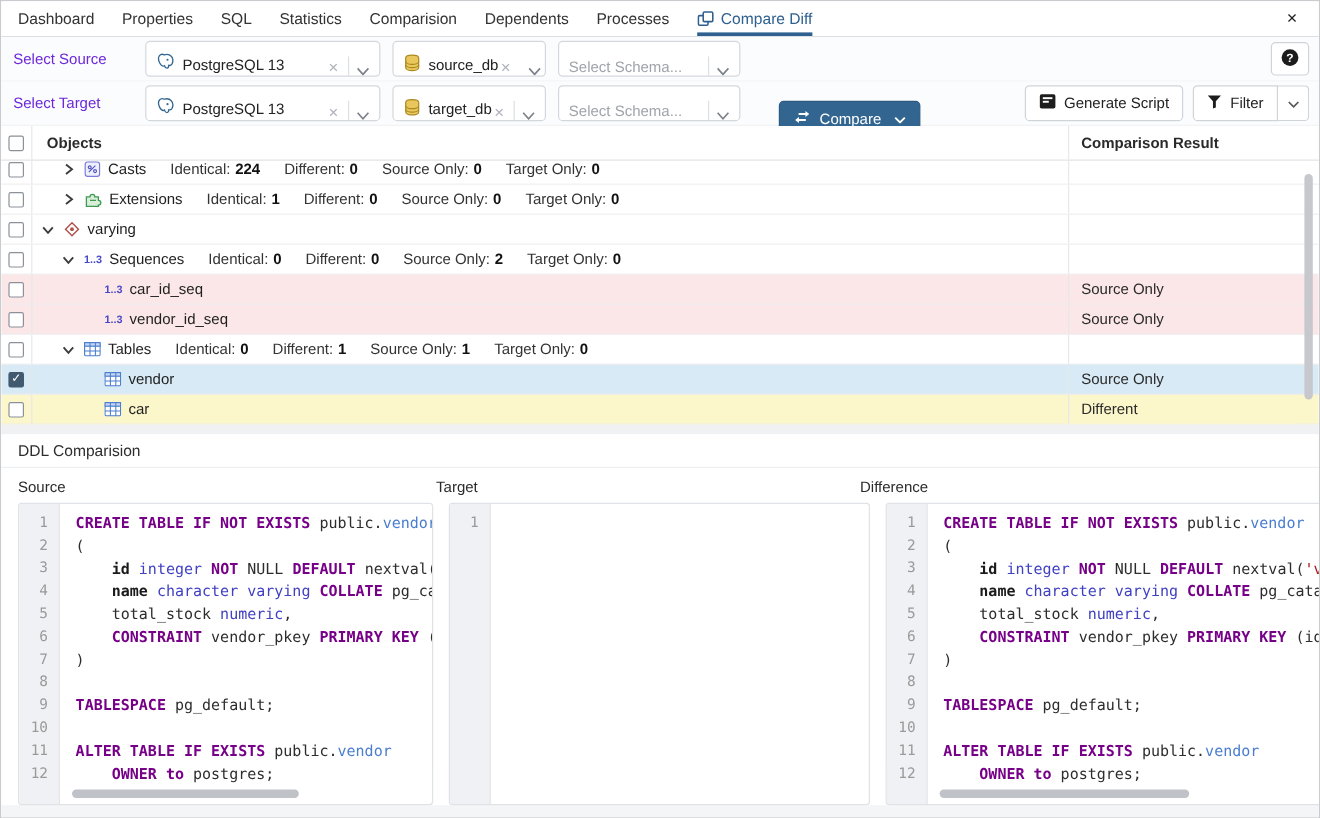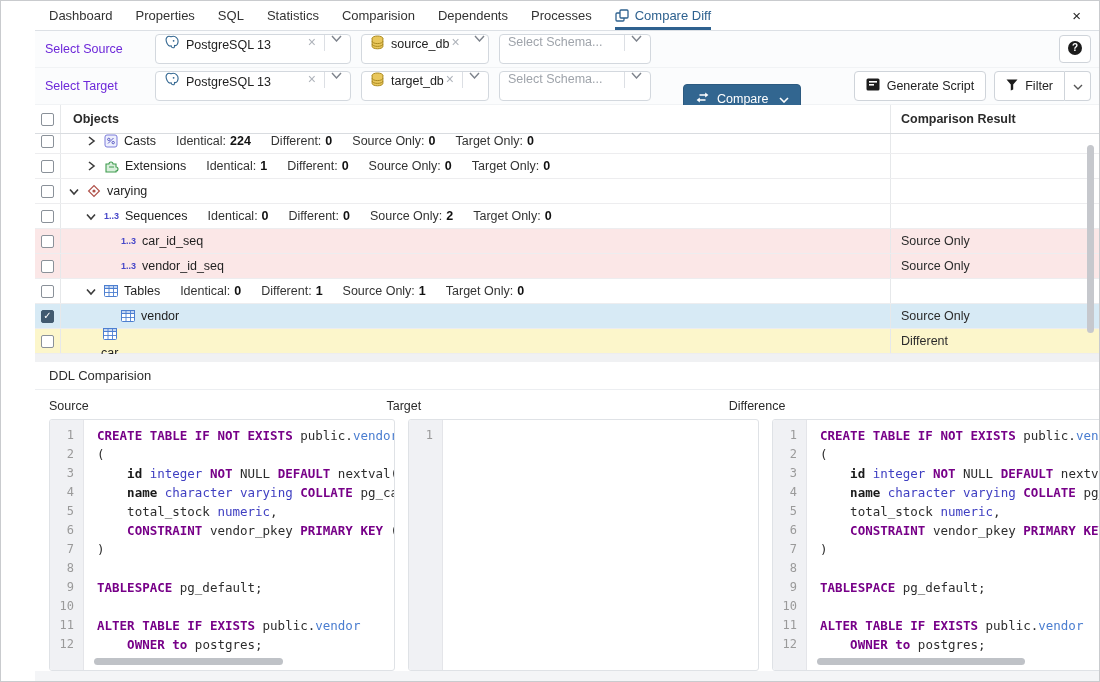--- a/index.html
+++ b/index.html
@@ -1,29 +1,29 @@
 <!DOCTYPE html>
 <html><head>
 <meta charset="utf-8">
 <style>
   * { margin:0; padding:0; box-sizing:border-box; }
   body { font-family:"Liberation Sans", sans-serif; background:#e9eaec; }
-  .window { position:relative; width:1100px; height:682px; background:#fff; border:1px solid #c9cbce; overflow:hidden; font-size:12.5px; color:#2b2b2b;padding-left:34px; }
+  .window { position:relative; width:1100px; height:682px; background:#fff; border:1px solid #c9cbce; overflow:hidden; font-size:12.5px; color:#2b2b2b; }
 
   
   .tabbar { height:30px; display:flex; align-items:stretch; gap:23px; padding:0 14px; border-bottom:1px solid #dce0e5; background:#fff; }
   .tab { display:flex; align-items:center; gap:6px; font-size:13px; color:#333; cursor:default; border-bottom:3px solid transparent; padding-top:2px; }
   .tab.active { color:#2e618f; border-bottom-color:#2e618f; font-weight:400; }
   .tab .ticon { display:flex; align-items:center; }
   .tab-close { margin-left:auto; align-self:center; font-size:15px; color:#1f1f1f; line-height:1; padding:2px 4px; }
 
   
   .toolrow { height:37px; display:flex; align-items:center; padding:0 8px; background:#fbfcfd; border-bottom:1px solid #f1f3f5; }
   .toolrow .rowlabel { width:112px; padding-left:2px; color:#6d28d9; }
-  .sel { height:30px; background:#fff; border:1px solid #d3d8de; border-radius:4px; display:flex; align-items:flex-start; padding:0 8px; margin-right:10px; }
+  .sel { height:30px; background:#fff; border:1px solid #d3d8de; border-radius:4px; display:flex; align-items:flex-end; padding:0 8px; margin-right:10px; }
   .sel .sval { display:flex; align-items:center; gap:6px; color:#222; }
   .sel .placeholder { color:#9fa4ab; }
   .sel .clear { margin-left:auto; color:#aeb3ba; font-size:14px; line-height:1; padding:0 2px; }
   .sel .sep { width:1px; height:16px; background:#dcdfe4; margin:0 6px; }
   .sel-server { width:196px; }
   .sel-db { width:128px; }
   .sel-schema { width:152px; }
   .chev { display:flex; align-items:center; }
   .btn { height:30px; border-radius:4px; display:flex; align-items:center; gap:7px; padding:0 11px; background:#fff; border:1px solid #cfd4da; color:#222; cursor:default; }
   .btn-compare { margin-left:22px; background:#326690; border-color:#2c5a80; color:#fff; font-weight:400;margin-top:25px; }
@@ -440,21 +440,21 @@
             </div>
           </div>
           <div class="res-col bg-blue">Source Only</div>
           <div class="sb-col "></div>
         </div>
         <div class="trow bg-yellow">
           <div class="cb-col">
             <span class="cb"></span>
           </div>
           <div class="obj-col">
-            <div class="tree-cell" style="padding-left: 40px; flex-direction: column;">
+            <div class="tree-cell" style="padding-left: 40px;">
               <span class="chevron"></span>
               <span style="display: flex; align-items: center;">
                 <svg width="14" height="12" viewBox="0 0 14 12">
                   <rect x="0.5" y="0.5" width="13" height="11" rx="1" fill="#fff" stroke="#4d7fd0"></rect>
                   <rect x="0.5" y="0.5" width="13" height="3" fill="#c3d5f2" stroke="#4d7fd0"></rect>
                   <path d="M5 .5v11M9.5 .5v11M.5 7.5h13" stroke="#4d7fd0" stroke-width="0.9"></path>
                 </svg>
               </span>
               <span class="tlabel">car</span>
             </div>

